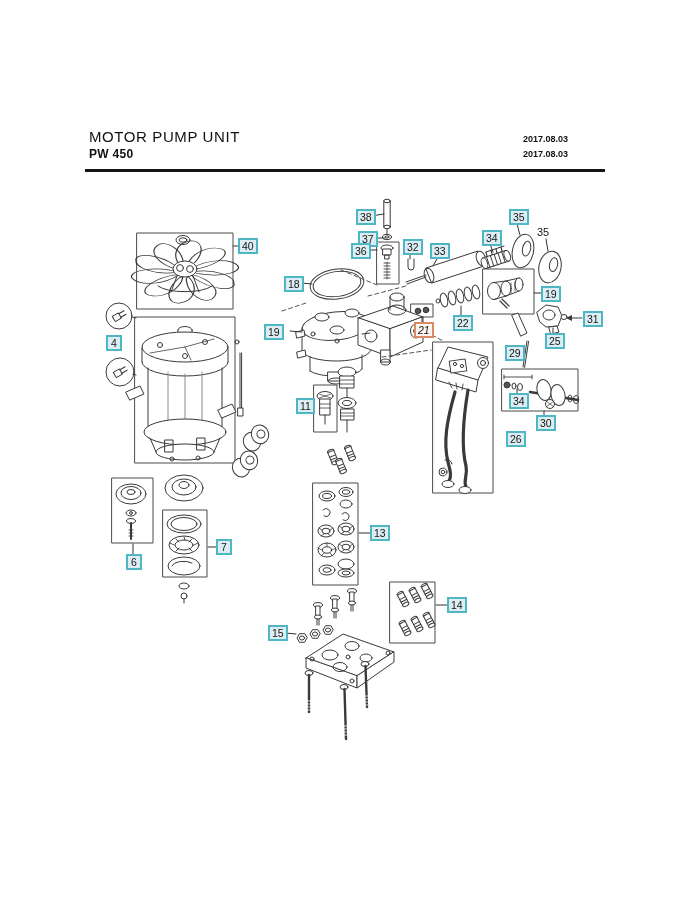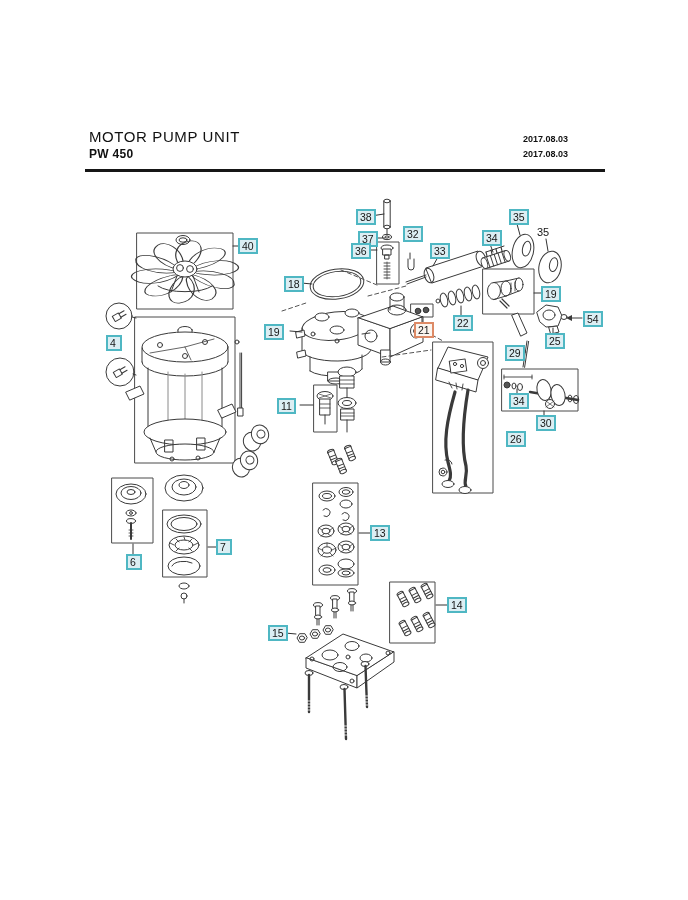--- a/index.html
+++ b/index.html
@@ -20,24 +20,24 @@
   }
   .hdr-date1{position:absolute;left:523px;top:134px;font-size:9px;font-weight:bold;color:#111;}
   .hdr-date2{position:absolute;left:523px;top:149px;font-size:9px;font-weight:bold;color:#111;}
   .hdr-rule{position:absolute;left:85px;top:169px;width:520px;height:2.5px;background:#161616;}
   .diagram{position:absolute;left:0;top:0;width:688px;height:900px;}
   svg.art{position:absolute;left:0;top:0;}
   .callout{
     position:absolute;z-index:5;
     font-size:10.5px;line-height:12px;color:#151515;
     background:#dceef3;border:2px solid #4fb7c3;
-    padding:0 2px;min-width:8px;
+    padding:0 2px;min-width:8px;text-align:center;
     cursor:pointer;
   }
-  .callout.highlighted{border-color:#dd8a66;background:#fbf5ef;}
+  .callout.highlighted{border-color:#dd8a66;background:#fbf5ef;font-style:italic;}
   .callout.plain{border:none;background:transparent;font-size:11px;padding:0;}
 </style>
 </head>
 <body>
 
 <div class="page">
 
   <div class="hdr-title">MOTOR PUMP UNIT</div>
   <div class="hdr-model">PW 450</div>
   <div class="hdr-date1">2017.08.03</div>
@@ -511,35 +511,35 @@
     </g>
   </svg>
 
   <div class="callout" style="left:238px;top:238px">40</div>
   <div class="callout" style="left:106px;top:335px">4</div>
   <div class="callout" style="left:284px;top:276px">18</div>
   <div class="callout" style="left:264px;top:324px">19</div>
   <div class="callout" style="left:356px;top:209px">38</div>
   <div class="callout" style="left:358px;top:231px">37</div>
   <div class="callout" style="left:351px;top:243px">36</div>
-  <div class="callout" style="left:403px;top:226px">32</div>
+  <div class="callout" style="left:403px;top:239px">32</div>
   <div class="callout" style="left:430px;top:243px">33</div>
   <div class="callout" style="left:482px;top:230px">34</div>
   <div class="callout" style="left:509px;top:209px">35</div>
   <div class="callout plain" style="left:537px;top:226px">35</div>
   <div class="callout" style="left:541px;top:286px">19</div>
-  <div class="callout" style="left:583px;top:311px">54</div>
+  <div class="callout" style="left:583px;top:311px">31</div>
   <div class="callout" style="left:545px;top:333px">25</div>
   <div class="callout" style="left:505px;top:345px">29</div>
   <div class="callout" style="left:453px;top:315px">22</div>
   <div class="callout highlighted" style="left:414px;top:322px">21</div>
   <div class="callout" style="left:509px;top:393px">34</div>
   <div class="callout" style="left:536px;top:415px">30</div>
   <div class="callout" style="left:506px;top:431px">26</div>
-  <div class="callout" style="left:277px;top:398px">11</div>
+  <div class="callout" style="left:296px;top:398px">11</div>
   <div class="callout" style="left:370px;top:525px">13</div>
   <div class="callout" style="left:447px;top:597px">14</div>
   <div class="callout" style="left:268px;top:625px">15</div>
   <div class="callout" style="left:216px;top:539px">7</div>
   <div class="callout" style="left:126px;top:554px">6</div>
 
   </div>
 </div>
 
 </body></html>

